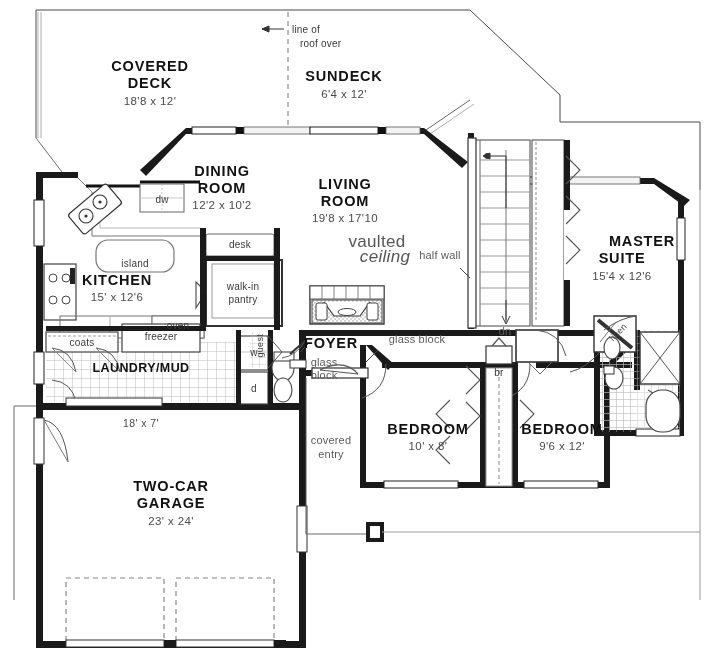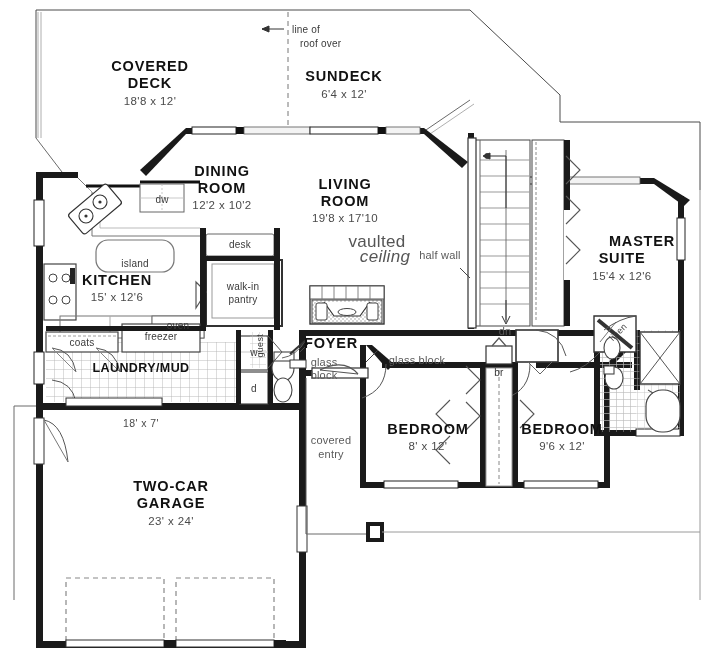--- a/index.html
+++ b/index.html
@@ -454,32 +454,32 @@
 
   <div class="lbl tiny ctr" style="left:254px;top:347px;">w</div>
   <div class="lbl tiny ctr" style="left:254px;top:383px;">d</div>
 
   <div class="lbl room-name ctr" style="left:141px;top:361px;font-size:12.5px;letter-spacing:.4px;">LAUNDRY/MUD</div>
   <div class="lbl room-dim ctr" style="left:141px;top:378px;font-size:10.5px;margin-top:40px;">18'  x  7'</div>
 
   <div class="lbl room-name ctr" style="left:331px;top:335px;">FOYER</div>
   <div class="lbl tiny-lt ctr" style="left:324px;top:356px;">glass</div>
   <div class="lbl tiny-lt ctr" style="left:324px;top:369px;">block</div>
-  <div class="lbl tiny-lt ctr" style="left:417px;top:354px;">glass block</div>
+  <div class="lbl tiny-lt ctr" style="left:417px;top:333px;">glass block</div>
   <div class="lbl tiny-lt ctr" style="left:331px;top:434px;">covered</div>
   <div class="lbl tiny-lt ctr" style="left:331px;top:448px;">entry</div>
 
   <div class="lbl tiny-lt ctr" style="left:440px;top:249px;">half wall</div>
   <div class="lbl tiny-lt ctr" style="left:505px;top:325px;">dn</div>
 
   <div class="lbl tiny ctr" style="left:499px;top:367px;">br</div>
   <div class="lbl rot-lin" style="left:608px;top:327px;">linen</div>
 
   <div class="lbl room-name ctr" style="left:428px;top:421px;">BEDROOM</div>
-  <div class="lbl room-dim ctr" style="left:428px;top:440px;">8'  x  12'</div>
+  <div class="lbl room-dim ctr" style="left:428px;top:440px;">10'  x  8'</div>
 
   <div class="lbl room-name ctr" style="left:562px;top:421px;">BEDROOM</div>
   <div class="lbl room-dim ctr" style="left:562px;top:440px;">9'6  x  12'</div>
 
   <div class="lbl room-name ctr" style="left:171px;top:478px;">TWO-CAR</div>
   <div class="lbl room-name ctr" style="left:171px;top:495px;">GARAGE</div>
   <div class="lbl room-dim ctr" style="left:171px;top:515px;">23'  x  24'</div>
 
 </div>
 

